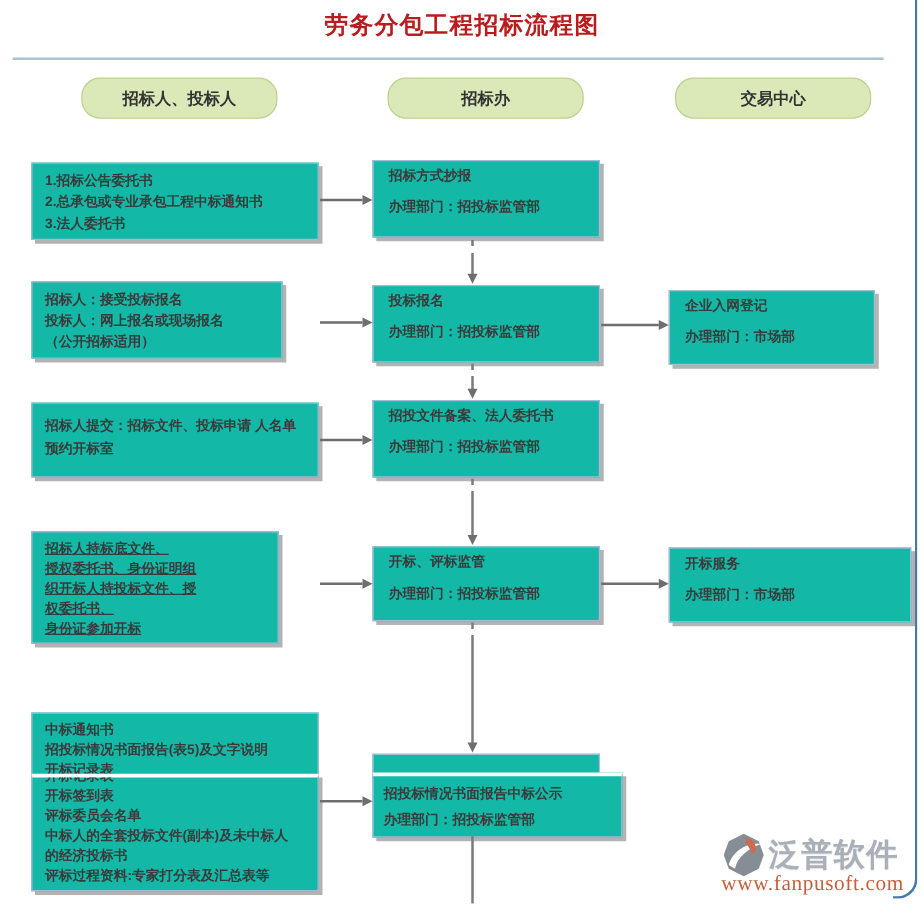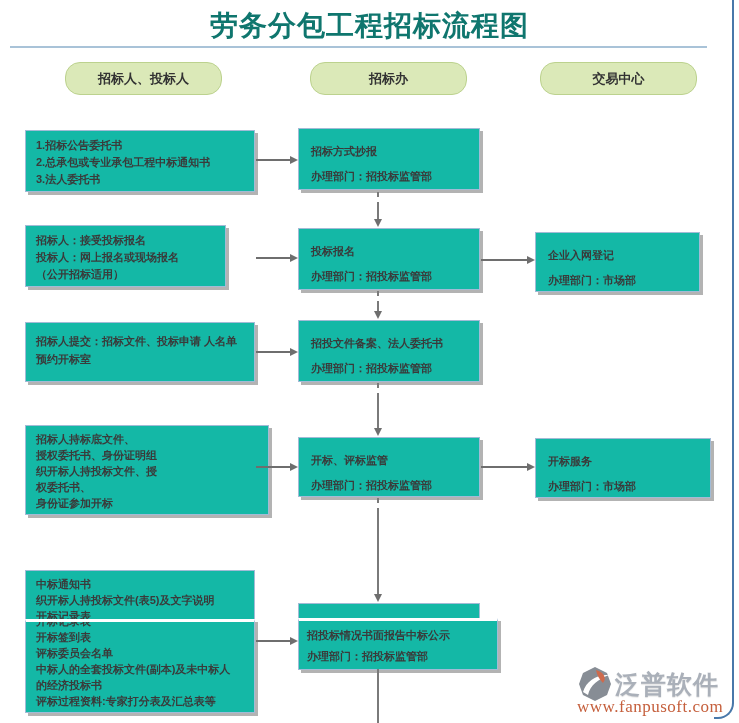--- a/index.html
+++ b/index.html
@@ -4,21 +4,21 @@
 <style>
   html,body{margin:0;padding:0;background:#ffffff;}
   #stage{
     position:relative;width:739px;height:723px;background:#ffffff;overflow:hidden;
     font-family:"Liberation Sans","DejaVu Sans",sans-serif;color:#3a3a3a;
   }
   
   .title{
     position:absolute;top:7px;left:0;width:739px;text-align:center;
     font-family:"Liberation Serif","DejaVu Serif",serif;
-    font-size:28px;font-weight:bold;color:#0f766e;letter-spacing:1px;
+    font-size:19px;font-weight:bold;color:#b91c1c;letter-spacing:1px;
   }
   .divider{position:absolute;top:46px;left:10px;width:697px;height:2px;background:#a9c3d8;}
   .frame-right{
     position:absolute;top:-4px;right:5px;width:18px;height:721px;
     border-right:2px solid #4878aa;border-bottom:2px solid #4878aa;
     border-bottom-right-radius:16px;
   }
   
   .pill{
     position:absolute;height:33px;border-radius:15px;
@@ -37,44 +37,44 @@
   
   .bx{
     position:absolute;background:#14b8a6;border:1px solid #a2bbd6;
     box-shadow:3px 3px 0 #b3b3b3;box-sizing:border-box;
     font-size:11px;font-weight:bold;color:#3a3a3a;overflow:hidden;
   }
   .bx .ln{white-space:pre;}
   .small .ln{line-height:17px;}
   .small{padding:6px 10px;}
   .twol .ln{line-height:25px;}
-  .twol{padding:10px 12px;}
+  .twol{padding:0 12px;}
   #bx-l1{left:25px;top:130px;width:230px;height:62px;}
   #bx-l2{left:25px;top:225px;width:201px;height:62px;}
   #bx-l3{left:25px;top:322px;width:230px;height:60px;padding-top:9px;}
   #bx-l3 .ln{line-height:18px;}
-  #bx-l4{left:25px;top:425px;width:244px;height:90px;padding-top:5px;}
+  #bx-l4{left:25px;top:425px;width:198px;height:90px;padding-top:5px;text-decoration:underline;}
   #bx-l4 .ln{line-height:16px;}
   #bx-l4::after{ 
     content:"";position:absolute;left:2px;right:-4px;bottom:-8px;height:5px;background:#b7cde4;
   }
   #bx-l5a{left:25px;top:570px;width:230px;height:52px;padding-top:5px;box-shadow:none;}
   #bx-l5a .ln{line-height:16px;}
   #bx-l5b{left:25px;top:619px;width:230px;height:94px;border-top:3px solid #ffffff;}
   #bx-l5b .inner{margin-top:-9px;padding:0 10px;}
   #bx-l5b .ln{line-height:16px;}
   #bx-m1{left:298px;top:128px;width:182px;height:62px;}
   #bx-m2{left:298px;top:228px;width:182px;height:62px;}
   #bx-m3{left:298px;top:320px;width:182px;height:62px;}
   #bx-m4{left:298px;top:437px;width:182px;height:60px;}
   #bx-m5a{left:298px;top:603px;width:182px;height:20px;box-shadow:none;}
   #bx-m5b{left:298px;top:618px;width:200px;height:52px;border-top:3px solid #ffffff;padding:4px 8px;}
   #bx-m5b .ln{line-height:21px;}
   #bx-r2{left:535px;top:232px;width:165px;height:60px;}
-  #bx-r4{left:535px;top:438px;width:176px;height:60px;}
+  #bx-r4{left:535px;top:438px;width:194px;height:60px;}
   
   .ar{position:absolute;height:2px;background:#6e6e6e;}
   .ar::after{
     content:"";position:absolute;right:-8px;top:-3px;width:0;height:0;
     border-left:8px solid #6e6e6e;border-top:4px solid transparent;border-bottom:4px solid transparent;
   }
   .vl{position:absolute;width:2px;background:#7a7a7a;}
   .gap{background:linear-gradient(to bottom,#7a7a7a 0,#7a7a7a 5px,transparent 5px,transparent 10px,#7a7a7a 10px);}
   .vl.head::after{
     content:"";position:absolute;bottom:-7px;left:-3px;width:0;height:0;
@@ -140,21 +140,21 @@
   <div class="bx small" id="bx-l4">
     <div class="ln">招标人持标底文件、</div>
     <div class="ln">授权委托书、身份证明组</div>
     <div class="ln">织开标人持投标文件、授</div>
     <div class="ln">权委托书、</div>
     <div class="ln">身份证参加开标</div>
   </div>
   <div class="bx" id="bx-l5a">
     <div style="padding:0 10px;">
       <div class="ln">中标通知书</div>
-      <div class="ln">织开标人持投标文件(表5)及文字说明</div>
+      <div class="ln">招投标情况书面报告(表5)及文字说明</div>
       <div class="ln">开标记录表</div>
     </div>
   </div>
   <div class="bx" id="bx-l5b">
     <div class="inner">
       <div class="ln">开标记录表</div>
       <div class="ln">开标签到表</div>
       <div class="ln">评标委员会名单</div>
       <div class="ln">中标人的全套投标文件(副本)及未中标人</div>
       <div class="ln">的经济投标书</div>

